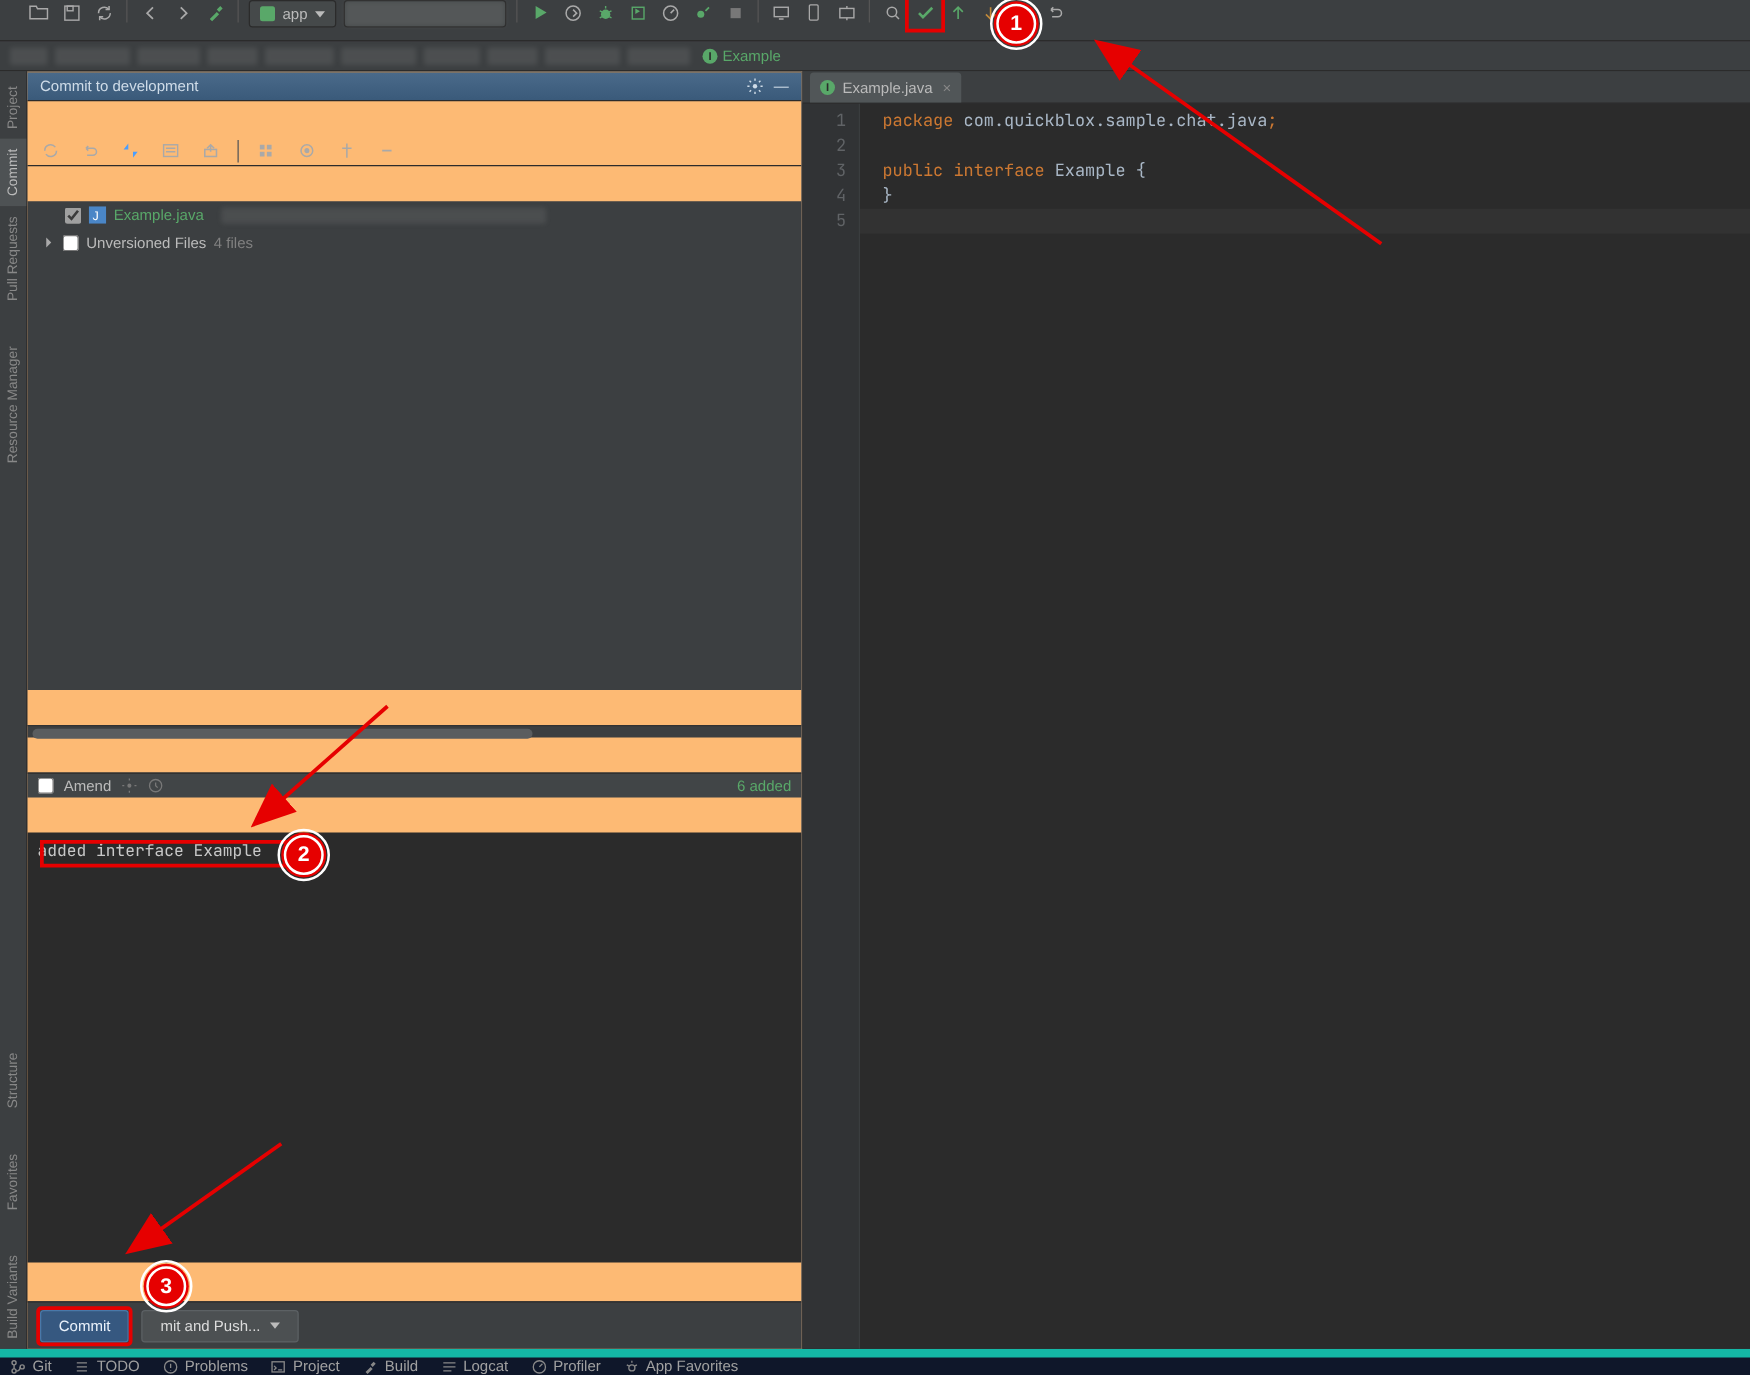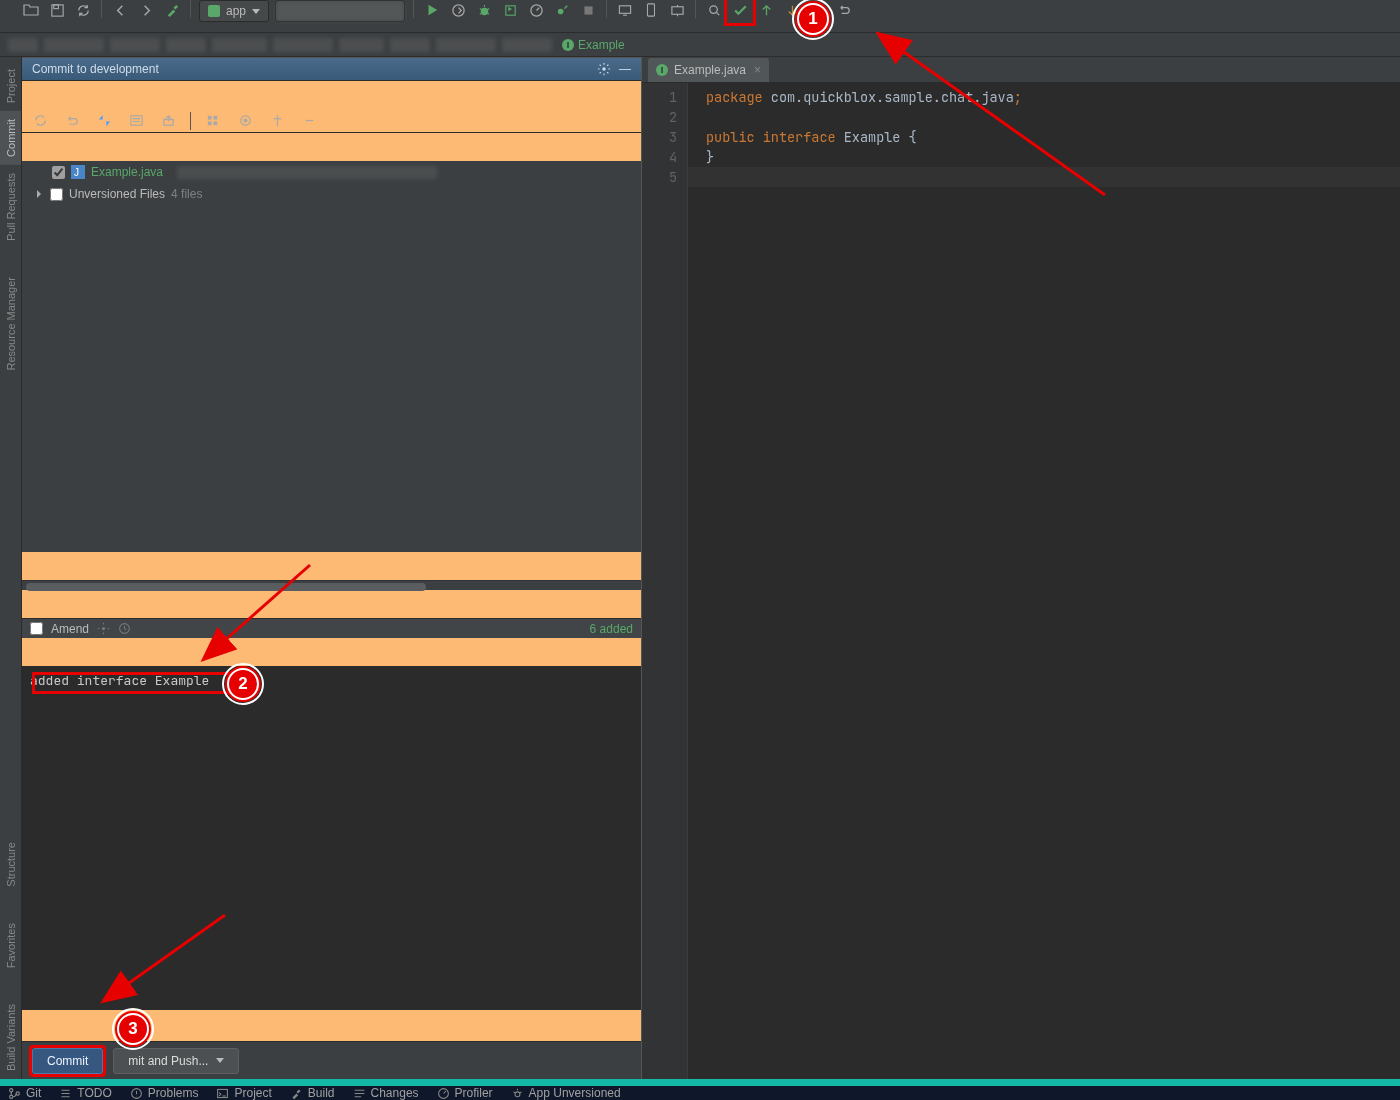--- a/index.html
+++ b/index.html
@@ -478,35 +478,35 @@
   <div class="bi">
       <svg class="ico" viewBox="0 0 16 16" fill="currentColor">
         <path d="M3 13l5-5 2 2-5 5zM8 6l3-3 2 2-3 3z"></path>
       </svg>
       <span>Build</span>
     </div>
   <div class="bi">
       <svg class="ico" viewBox="0 0 16 16" fill="none" stroke="currentColor" stroke-width="1.3">
         <path d="M2 4h12M2 8h12M2 12h8"></path>
       </svg>
-      <span>Changes</span>
+      <span>Logcat</span>
     </div>
   <div class="bi">
       <svg class="ico" viewBox="0 0 16 16" fill="none" stroke="currentColor" stroke-width="1.3">
         <circle cx="8" cy="8" r="6"></circle>
         <path d="M8 8l3-3"></path>
       </svg>
       <span>Profiler</span>
     </div>
   <div class="bi">
       <svg class="ico" viewBox="0 0 16 16" fill="none" stroke="currentColor" stroke-width="1.3">
         <circle cx="8" cy="9" r="3"></circle>
         <path d="M8 2v2M3 6l2 1M13 6l-2 1"></path>
       </svg>
-      <span>App Unversioned</span>
+      <span>App Favorites</span>
     </div>
 </div>
 
 <div class="callout" style="left:795px; top:1px;">
     <span>1</span>
   </div>
 <div class="callout" style="left:225px; top:666px;">
     <span>2</span>
   </div>
 <div class="callout" style="left:115px; top:1011px;">

